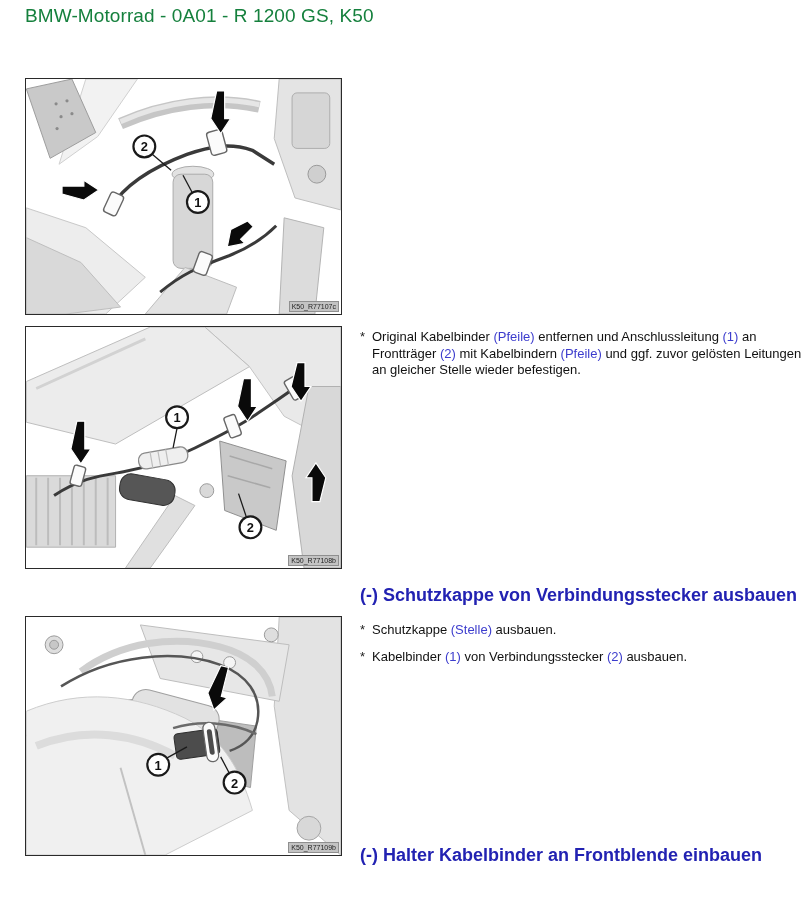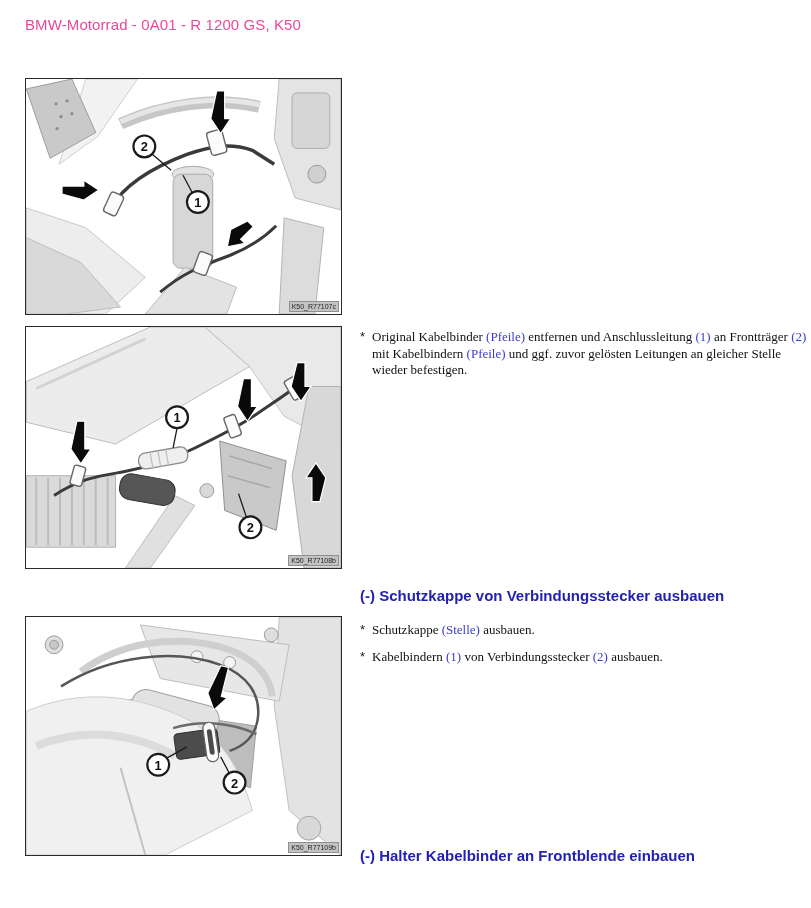--- a/index.html
+++ b/index.html
@@ -8,46 +8,46 @@
     --body-text:#111111;
   }
   *{margin:0;padding:0;box-sizing:border-box;}
   html,body{background:#ffffff;}
   body{
     width:811px;height:908px;position:relative;overflow:hidden;
     font-family:"Liberation Sans","DejaVu Sans",sans-serif;
     color:var(--body-text);
   }
   .doc-title{
-    position:absolute;left:25px;top:16px;
-    font-size:15px;color:#ec4899;letter-spacing:.1px;
+    position:absolute;left:25px;top:5px;
+    font-size:19px;color:#15803d;letter-spacing:.1px;
   }
   .figure{
     position:absolute;left:25px;width:317px;
     border:1px solid #2a2a2a;background:#ffffff;overflow:hidden;
   }
   .fig1{top:78px;height:237px;}
   .fig2{top:326px;height:243px;}
   .fig3{top:616px;height:240px;}
   .figure svg{display:block;width:100%;height:100%;}
   .fig-code{
     position:absolute;right:2px;bottom:2px;
     font-size:7px;line-height:9px;color:#1f1f1f;
     background:#c3c3c3;border:1px solid #8f8f8f;padding:0 2px;
     letter-spacing:0;
   }
   .textcol{position:absolute;left:360px;width:447px;}
   .bullet-row{display:flex;align-items:flex-start;font-size:13px;line-height:16.5px;}
   .bullet-marker{
     flex:0 0 12px;font-size:13px;line-height:15px;color:#222;
   }
-  .bullet-text{flex:1;font-family:Liberation Serif, serif;}
+  .bullet-text{flex:1;}
   .ref-link{color:var(--link-blue);}
   .section-heading{
-    font-size:15px;font-weight:bold;color:var(--heading-blue);
+    font-size:18px;font-weight:bold;color:var(--heading-blue);
     line-height:17px;cursor:pointer;
   }
   .pos-step1{top:329px;}
   .pos-h1{top:587px;}
   .pos-b2a{top:622px;}
   .pos-b2b{top:649px;}
   .pos-h2{top:847px;}
   
   .mech{stroke-linejoin:round;}
   .arrow{fill:#0a0a0a;stroke:#ffffff;stroke-width:1.2;}
@@ -234,16 +234,16 @@
 
 <div class="textcol pos-h1 section-heading">(-) Schutzkappe von Verbindungsstecker ausbauen</div>
 
 <div class="textcol pos-b2a bullet-row">
   <span class="bullet-marker">*</span>
   <span class="bullet-text"><span>Schutzkappe </span><span class="ref-link">(Stelle)</span><span> ausbauen.</span></span>
 </div>
 
 <div class="textcol pos-b2b bullet-row">
   <span class="bullet-marker">*</span>
-  <span class="bullet-text"><span>Kabelbindern </span><span class="ref-link">(1)</span><span> von Verbindungsstecker </span><span class="ref-link">(2)</span><span> ausbauen.</span></span>
+  <span class="bullet-text"><span>Kabelbinder </span><span class="ref-link">(1)</span><span> von Verbindungsstecker </span><span class="ref-link">(2)</span><span> ausbauen.</span></span>
 </div>
 
 <div class="textcol pos-h2 section-heading">(-) Halter Kabelbinder an Frontblende einbauen</div>
 
 </body></html>

